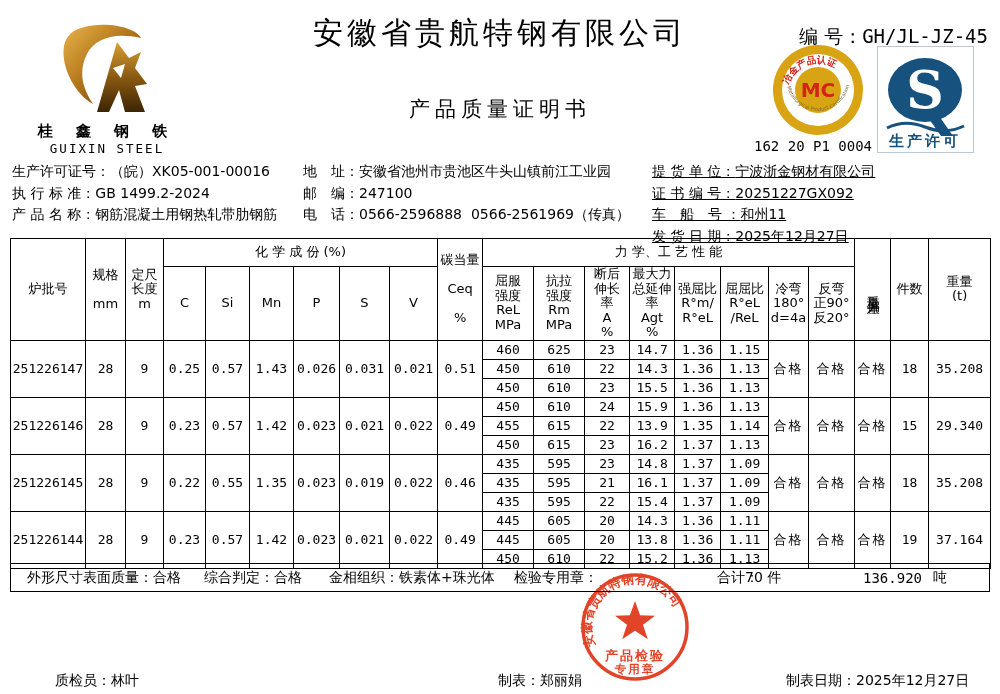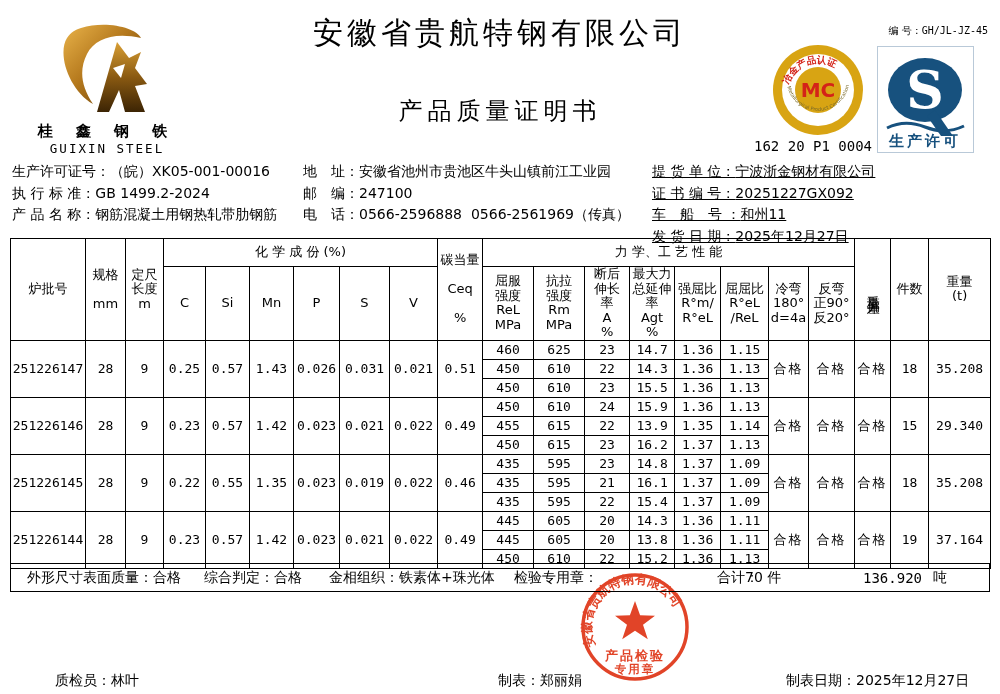--- a/index.html
+++ b/index.html
@@ -4,22 +4,22 @@
 <style>
   html,body{margin:0;padding:0;background:#888;}
   .page{position:relative;width:1000px;height:694px;background:#fff;margin:0 auto;
         font-family:"DejaVu Sans","Liberation Sans",sans-serif;color:#000;overflow:hidden;}
   .abs{position:absolute;}
 
   
   .company-title{left:0;right:0;top:13px;text-align:center;font-family:"DejaVu Serif","Liberation Serif",serif;
                  font-size:30px;letter-spacing:4px;white-space:pre;}
   .doc-title{left:0;right:0;top:95px;text-align:center;font-family:Liberation Mono, monospace;
-             font-size:24px;letter-spacing:5px;}
-  .serial{right:12px;top:24px;font-size:10px;white-space:pre;}
+             font-size:21px;letter-spacing:5px;}
+  .serial{right:12px;top:24px;font-size:19px;white-space:pre;}
   .serial .val{font-family:"DejaVu Sans Mono","Liberation Mono",monospace;}
   .guixin{left:32px;top:24px;width:150px;text-align:center;}
   .guixin .cn{font-size:15px;font-weight:bold;letter-spacing:9px;margin-top:2px;white-space:pre;}
   .guixin .en{font-size:12.5px;letter-spacing:2px;font-family:"DejaVu Sans Mono","Liberation Mono",monospace;}
   .mc-logo{left:771px;top:43px;}
   .mc-code{left:754px;top:138px;font-size:14px;font-family:"DejaVu Sans Mono","Liberation Mono",monospace;white-space:pre;}
   .qs-logo{left:877px;top:46px;}
 
   
   .info-line{white-space:pre;font-size:14px;line-height:21.5px;}

